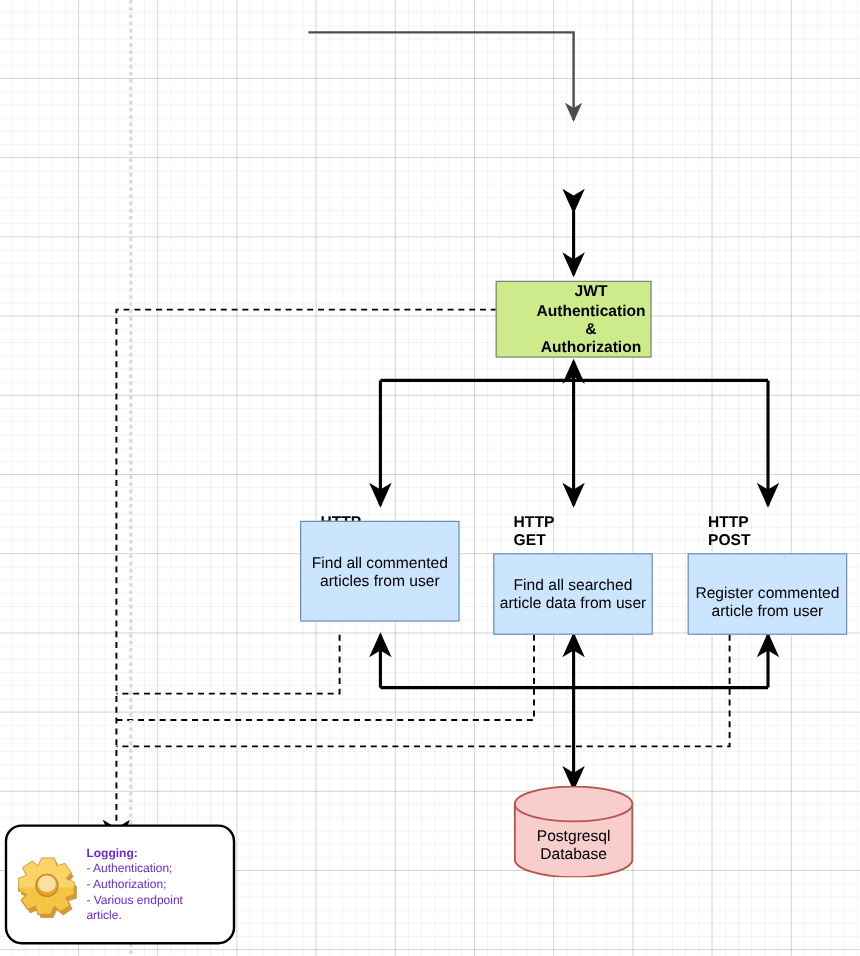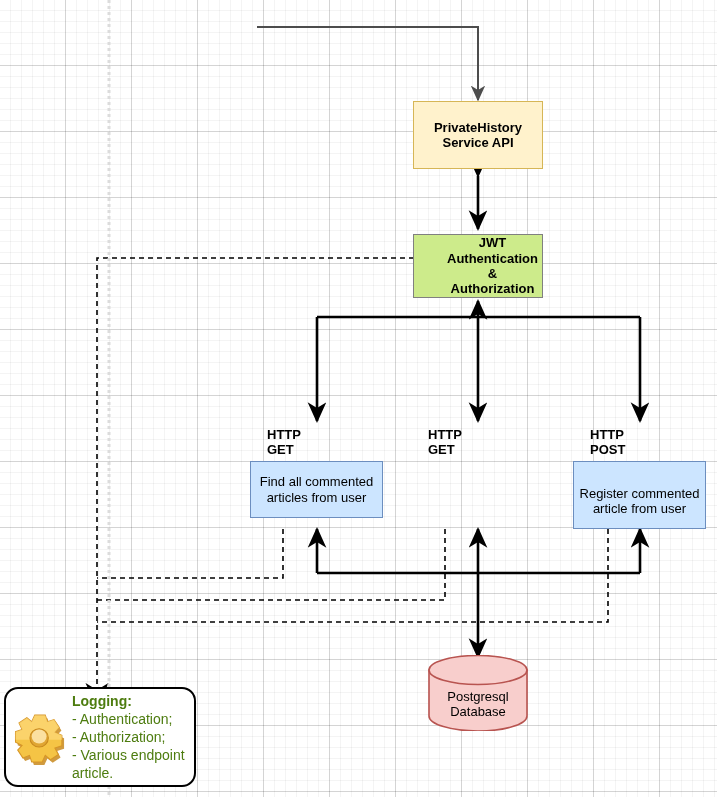--- a/index.html
+++ b/index.html
@@ -88,23 +88,23 @@
     position: absolute;
     border: 2px solid #000000;
     border-radius: 14px;
     background: #ffffff;
     display: flex;
     align-items: center;
     padding: 6px 8px 6px 6px;
   }
   .logcard .gear { flex: 0 0 auto; width: 56px; height: 56px; margin-right: 4px; }
   .logcard .logtext {
-    font-size: 14px;
+    font-size: 10px;
     line-height: 1.30;
-    color: #4d7c0f;
+    color: #6d28d9;
   }
   .logcard .logtitle { font-weight: bold; }
 </style>
 </head>
 <body>
 
 <div id="canvas">
 
   <svg id="edges" viewBox="0 0 717 797">
     <defs>
@@ -168,42 +168,42 @@
     <g>
       <path d="M608,529 L608,622 L97,622" fill="none" stroke="#000000" stroke-width="1.6" stroke-dasharray="5,4"></path>
     </g>
 
     <g>
       <path d="M109,0 L109,797" fill="none" stroke="#dcdcdc" stroke-width="3" stroke-dasharray="3,3"></path>
     </g>
   </svg>
 
 
-  <div class="node box box-api" style="left:413px; top:101px; width:130px; height:68px;">
-    <span style="white-space: pre-line;">PrivateHistory
-Service API</span>
-  </div>
 
   <div class="node box box-jwt" style="left:413px; top:234px; width:130px; height:64px;">
     <span style="white-space: pre-line; margin-left: 29px;">JWT
 Authentication
 &amp;
 Authorization</span>
   </div>
 
   <div class="http-label" style="left:267px; top:427px; width:100px;">HTTP
 GET</div>
   <div class="http-label" style="left:428px; top:427px; width:100px;">HTTP
 GET</div>
   <div class="http-label" style="left:590px; top:427px; width:100px;">HTTP
 POST</div>
 
-  <div class="node box box-endpoint" style="left:250px; top:461px; width:133px; height:57px;">
+  <div class="node box box-endpoint" style="left:250px; top:434px; width:133px; height:84px;">
     <span style="white-space: pre-line;">Find all commented
 articles from user</span>
+  </div>
+  <div class="node box box-endpoint" style="left:411px; top:461px; width:133px; height:68px;">
+    <span style="white-space: pre-line;">Find all searched
+article data from user</span>
   </div>
   <div class="node box box-endpoint" style="left:573px; top:461px; width:133px; height:68px;">
     <span style="white-space: pre-line; margin-top: 12px;">Register commented
 article from user</span>
   </div>
 
   <div class="db" style="left:428px; top:655px; width:100px; height:76px;">
     <svg width="100" height="76" viewBox="0 0 100 76">
       <path d="M1,15 L1,61 a49,15 0 0 0 98,0 L99,15 z" fill="#f8cecc" stroke="#b85450" stroke-width="1.6"></path>
       <ellipse cx="50" cy="15" rx="49" ry="14.5" fill="#f8cecc" stroke="#b85450" stroke-width="1.6"></ellipse>

